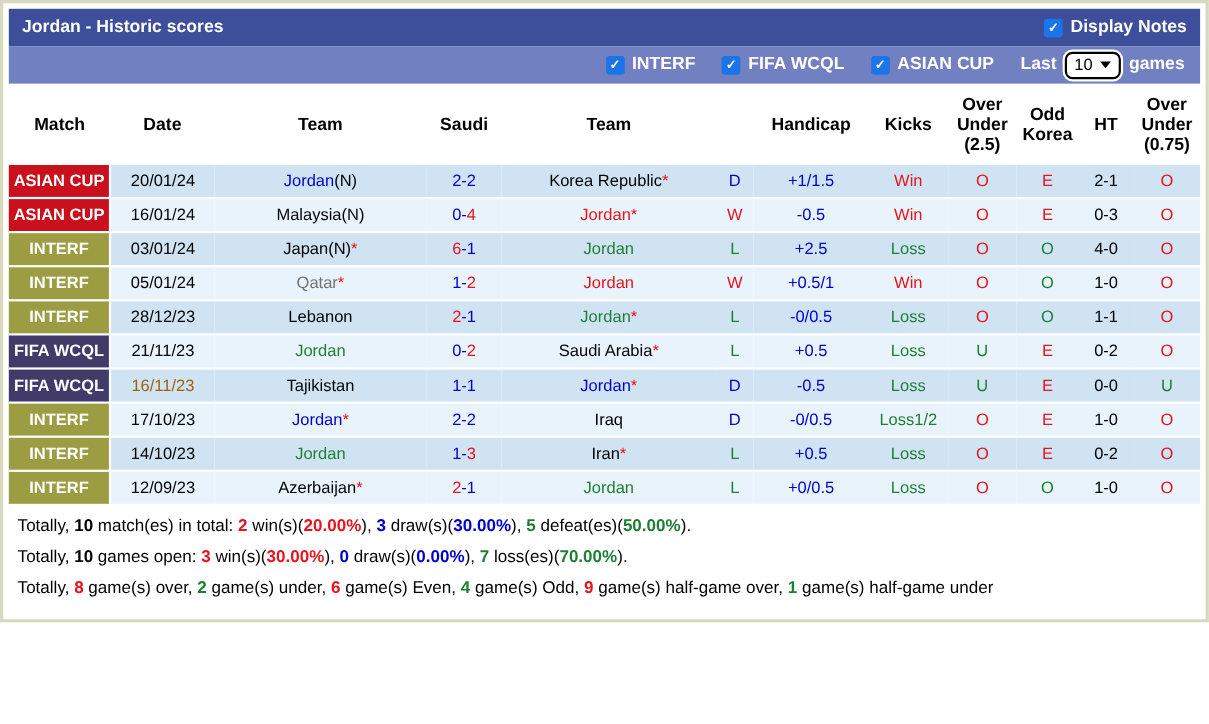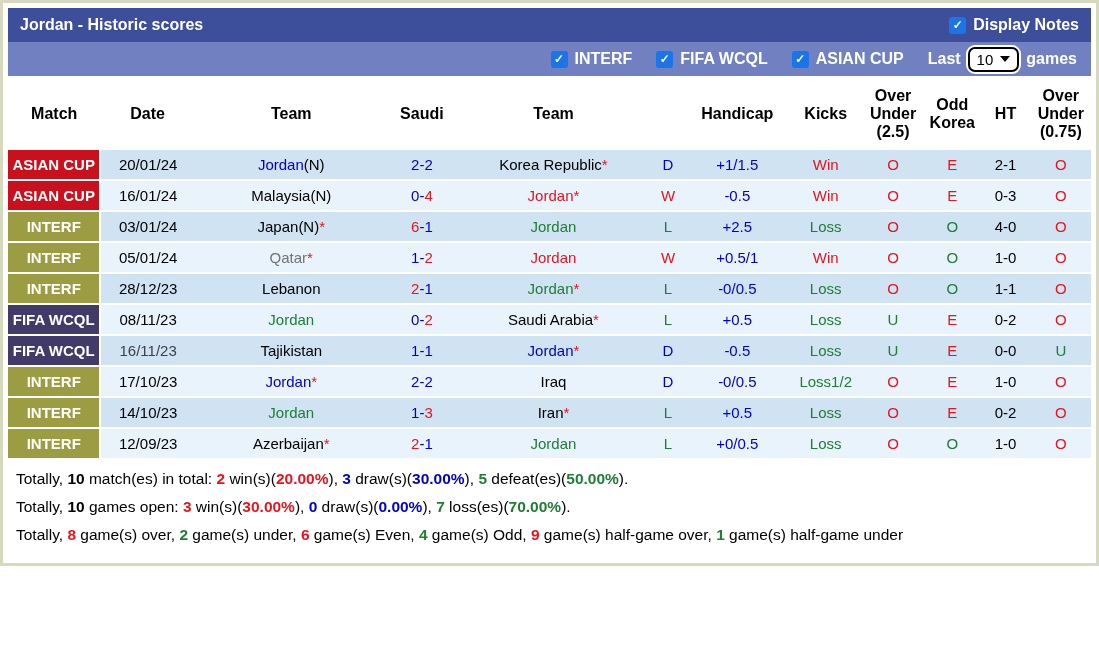--- a/index.html
+++ b/index.html
@@ -172,35 +172,35 @@
           <td style="color: rgb(30, 126, 52);">L</td>
           <td style="color: rgb(0, 0, 205);">-0/0.5</td>
           <td style="color: rgb(30, 126, 52);">Loss</td>
           <td style="color: rgb(232, 19, 29);">O</td>
           <td style="color: rgb(30, 126, 52);">O</td>
           <td style="color: rgb(0, 0, 0);">1-1</td>
           <td style="color: rgb(232, 19, 29);">O</td>
         </tr>
         <tr class="light">
           <td class="lbl fifa">FIFA WCQL</td>
-          <td style="color: rgb(0, 0, 0);">08/11/23</td>
+          <td style="color: rgb(0, 0, 0);">21/11/23</td>
           <td><span style="color: rgb(30, 126, 52);">Jordan</span></td>
           <td><span style="color: rgb(0, 0, 205);">0</span><span style="color: rgb(0, 0, 205);">-</span><span style="color: rgb(232, 19, 29);">2</span></td>
           <td><span style="color: rgb(0, 0, 0);">Saudi Arabia</span><span style="color: rgb(232, 19, 29);">*</span></td>
           <td style="color: rgb(30, 126, 52);">L</td>
           <td style="color: rgb(0, 0, 205);">+0.5</td>
           <td style="color: rgb(30, 126, 52);">Loss</td>
           <td style="color: rgb(30, 126, 52);">U</td>
           <td style="color: rgb(232, 19, 29);">E</td>
           <td style="color: rgb(0, 0, 0);">0-2</td>
           <td style="color: rgb(232, 19, 29);">O</td>
         </tr>
         <tr class="dark">
           <td class="lbl fifa">FIFA WCQL</td>
-          <td style="color: #404040;">16/11/23</td>
+          <td style="color: #a16207;">16/11/23</td>
           <td><span style="color: rgb(0, 0, 0);">Tajikistan</span></td>
           <td><span style="color: rgb(0, 0, 205);">1</span><span style="color: rgb(0, 0, 205);">-</span><span style="color: rgb(0, 0, 205);">1</span></td>
           <td><span style="color: rgb(0, 0, 205);">Jordan</span><span style="color: rgb(232, 19, 29);">*</span></td>
           <td style="color: rgb(0, 0, 205);">D</td>
           <td style="color: rgb(0, 0, 205);">-0.5</td>
           <td style="color: rgb(30, 126, 52);">Loss</td>
           <td style="color: rgb(30, 126, 52);">U</td>
           <td style="color: rgb(232, 19, 29);">E</td>
           <td style="color: rgb(0, 0, 0);">0-0</td>
           <td style="color: rgb(30, 126, 52);">U</td>

